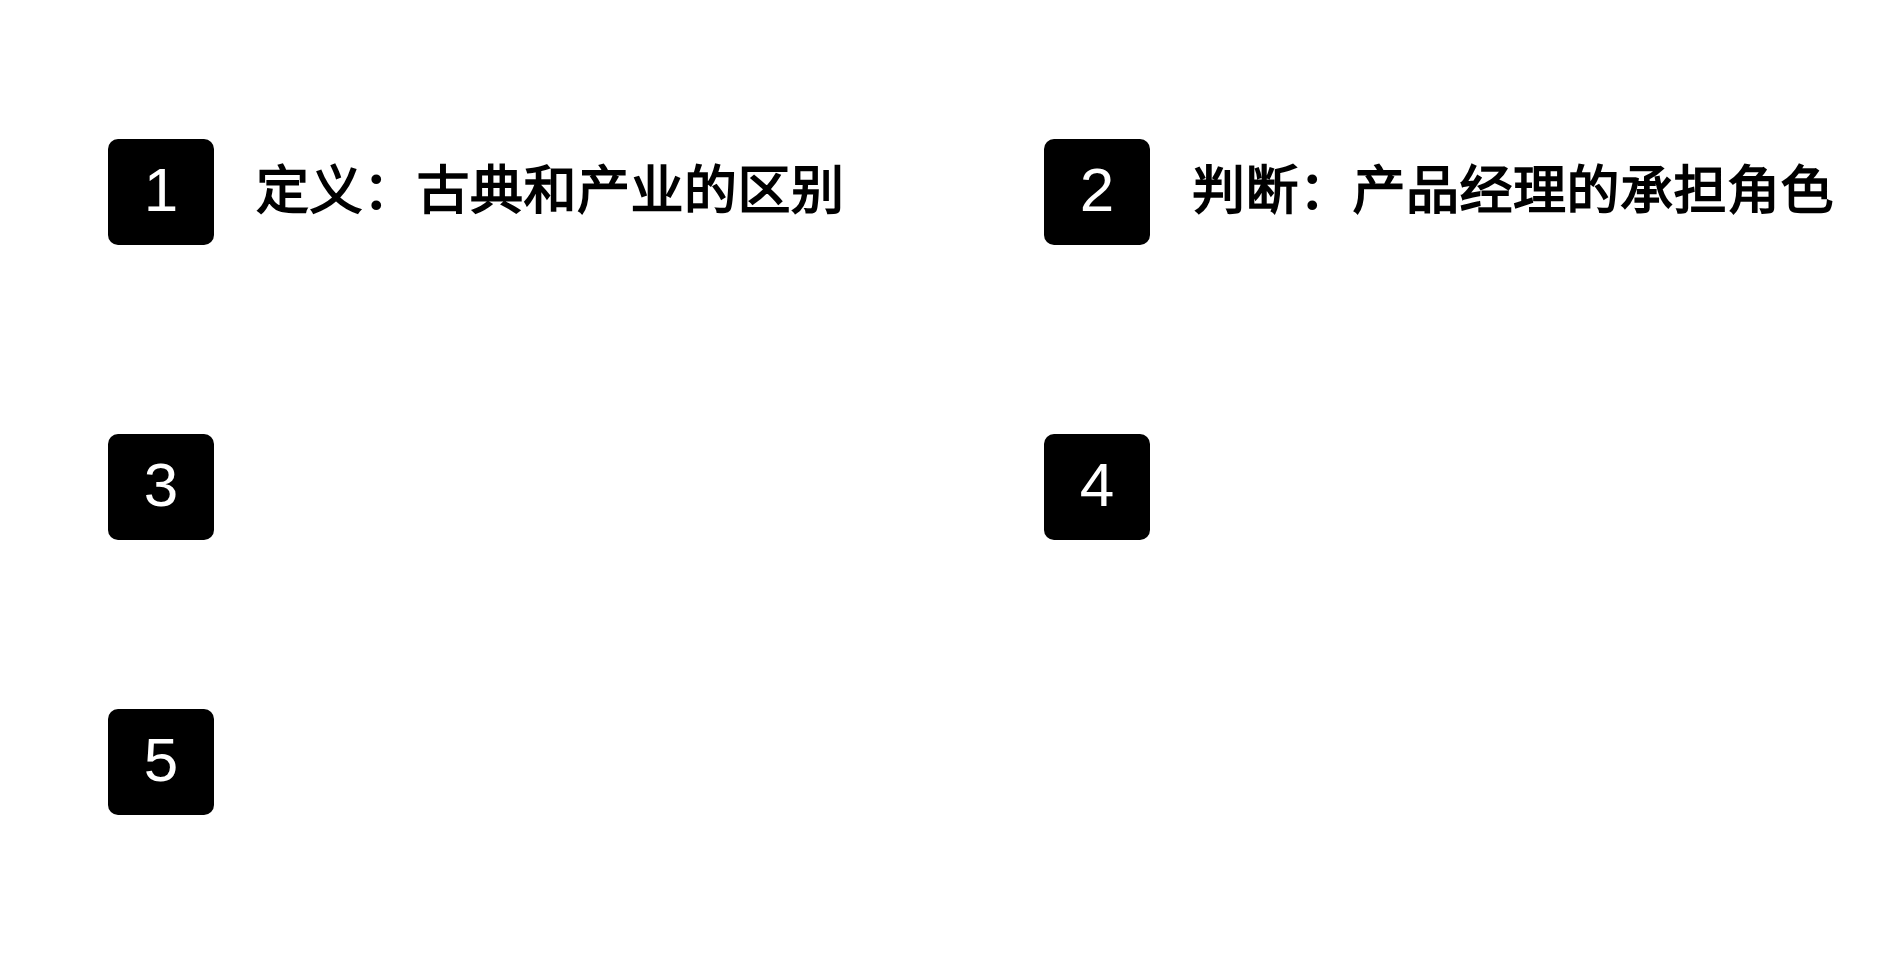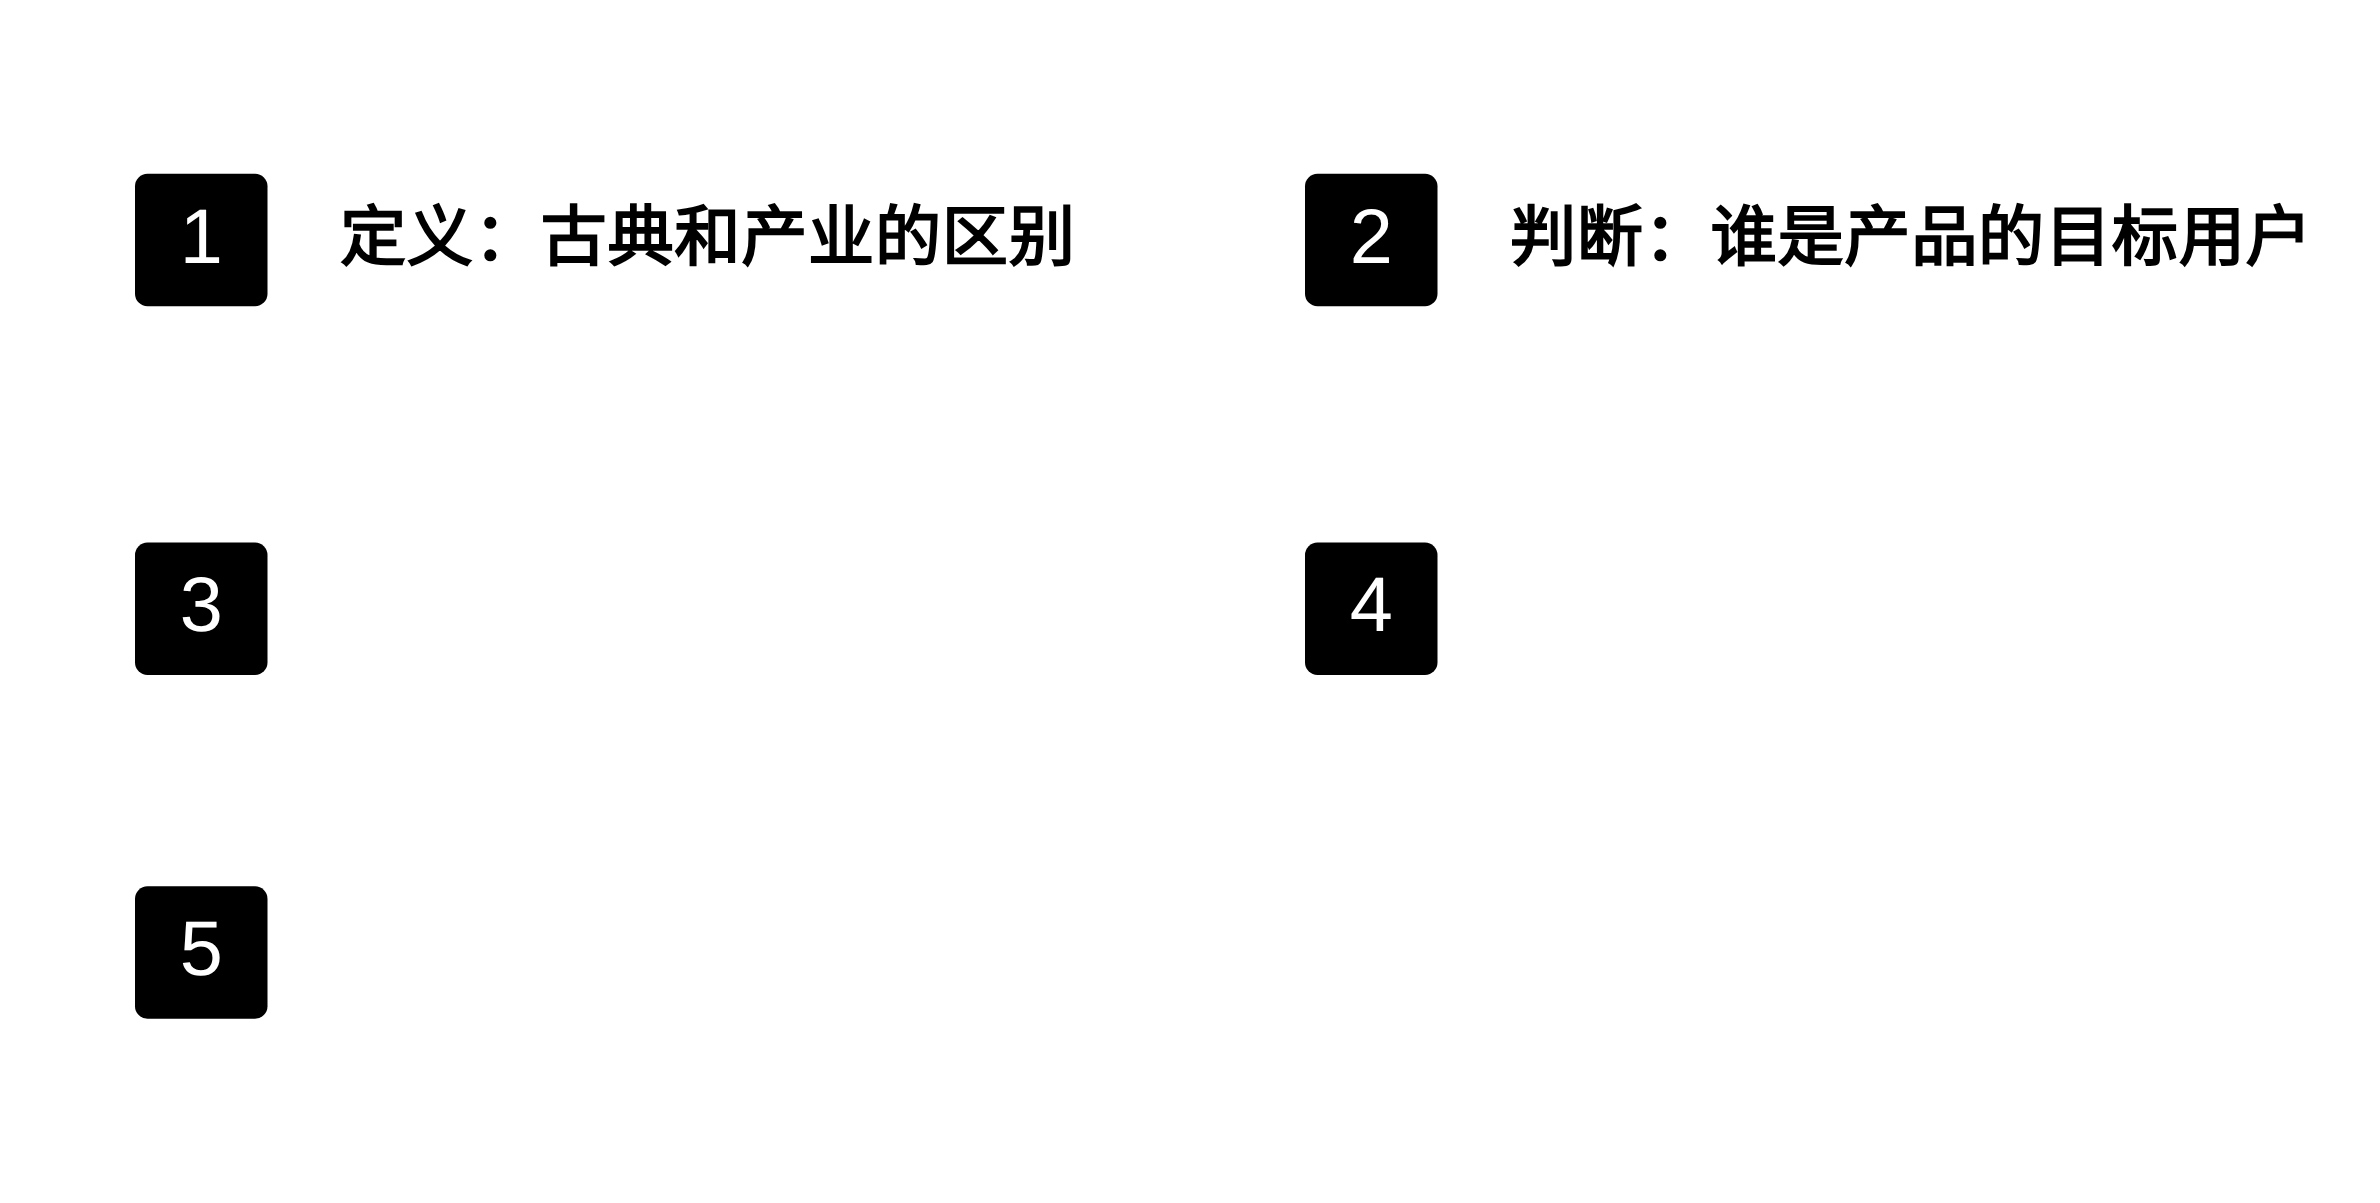--- a/index.html
+++ b/index.html
@@ -79,42 +79,41 @@
   }
 
   .item-title {
     color: #000000;
     font-family: "Liberation Sans", "DejaVu Sans", sans-serif;
     font-size: 53px;
     font-weight: 700;
     line-height: 1.15;
     letter-spacing: 0.5px;
     white-space: nowrap;
-    margin-left: 16px;
   }
 </style>
 </head>
 <body>
 
 <div class="slide">
 
   <div class="agenda-grid">
 
     <div class="agenda-item col-left row-1">
       <div class="badge">
         <span class="badge-number">1</span>
       </div>
       <div class="item-title">定义：古典和产业的区别</div>
     </div>
 
     <div class="agenda-item col-right row-1">
       <div class="badge">
         <span class="badge-number">2</span>
       </div>
-      <div class="item-title">判断：谁是产品的目标用户</div>
+      <div class="item-title">判断：产品经理的承担角色</div>
     </div>
 
     <div class="agenda-item col-left row-2">
       <div class="badge">
         <span class="badge-number">3</span>
       </div>
     </div>
 
     <div class="agenda-item col-right row-2">
       <div class="badge">

